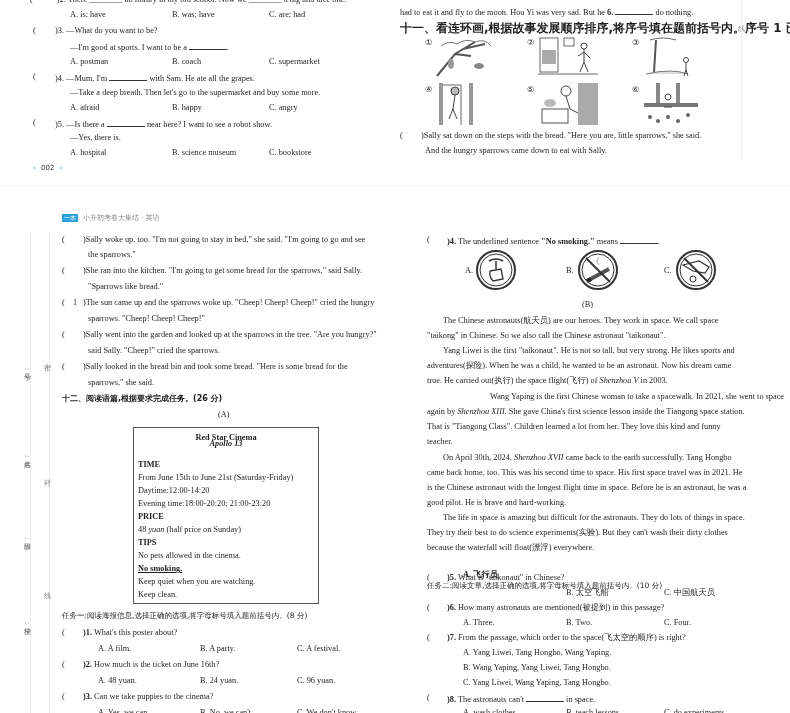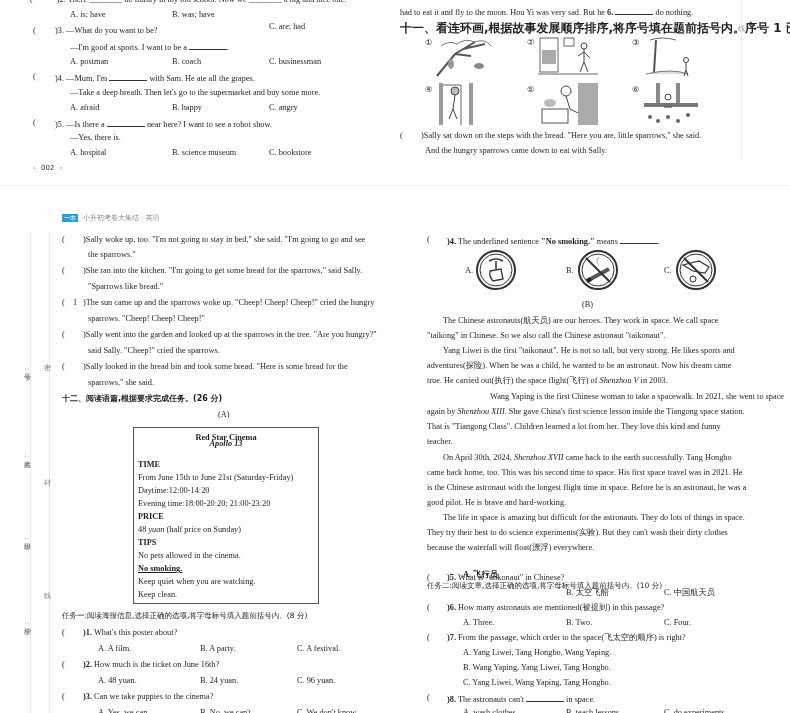--- a/index.html
+++ b/index.html
@@ -27,34 +27,34 @@
 </style>
 </head>
 <body>
 
 <div class="abs" style="left:30px;top:-4px;">
   <span>(</span>
   <span style="margin-left:22px">)2. There ________ no library in my old school. Now we ________ a big and nice one.</span>
 </div>
 <div class="opt" style="left:70px;top:11px;">A. is; have</div>
 <div class="opt" style="left:172px;top:11px;">B. was; have</div>
-<div class="opt" style="left:269px;top:11px;margin-top:12px;">C. are; had</div>
+<div class="opt" style="left:269px;top:11px;">C. are; had</div>
 
 <div class="paren" style="left:33px;top:27px;">(</div>
 <div class="abs" style="left:55px;top:27px;">
   <span>)3.</span>
   <span>—What do you want to be?</span>
 </div>
 <div class="abs" style="left:70px;top:42px;">
   <span>—I'm good at sports. I want to be a</span>
   <span class="blank"></span>.
 </div>
 <div class="opt" style="left:70px;top:58px;">A. postman</div>
 <div class="opt" style="left:172px;top:58px;">B. coach</div>
-<div class="opt" style="left:269px;top:58px;">C. businessman</div>
+<div class="opt" style="left:269px;top:58px;">C. supermarket</div>
 
 <div class="paren" style="left:33px;top:73px;">(</div>
 <div class="abs" style="left:55px;top:73px;">
   <span>)4.</span>
   <span>—Mum, I'm</span>
   <span class="blank"></span>
   <span>with Sam. He ate all the grapes.</span>
 </div>
 <div class="abs" style="left:70px;top:89px;">—Take a deep breath. Then let's go to the supermarket and buy some more.</div>
 <div class="opt" style="left:70px;top:104px;">A. afraid</div>

